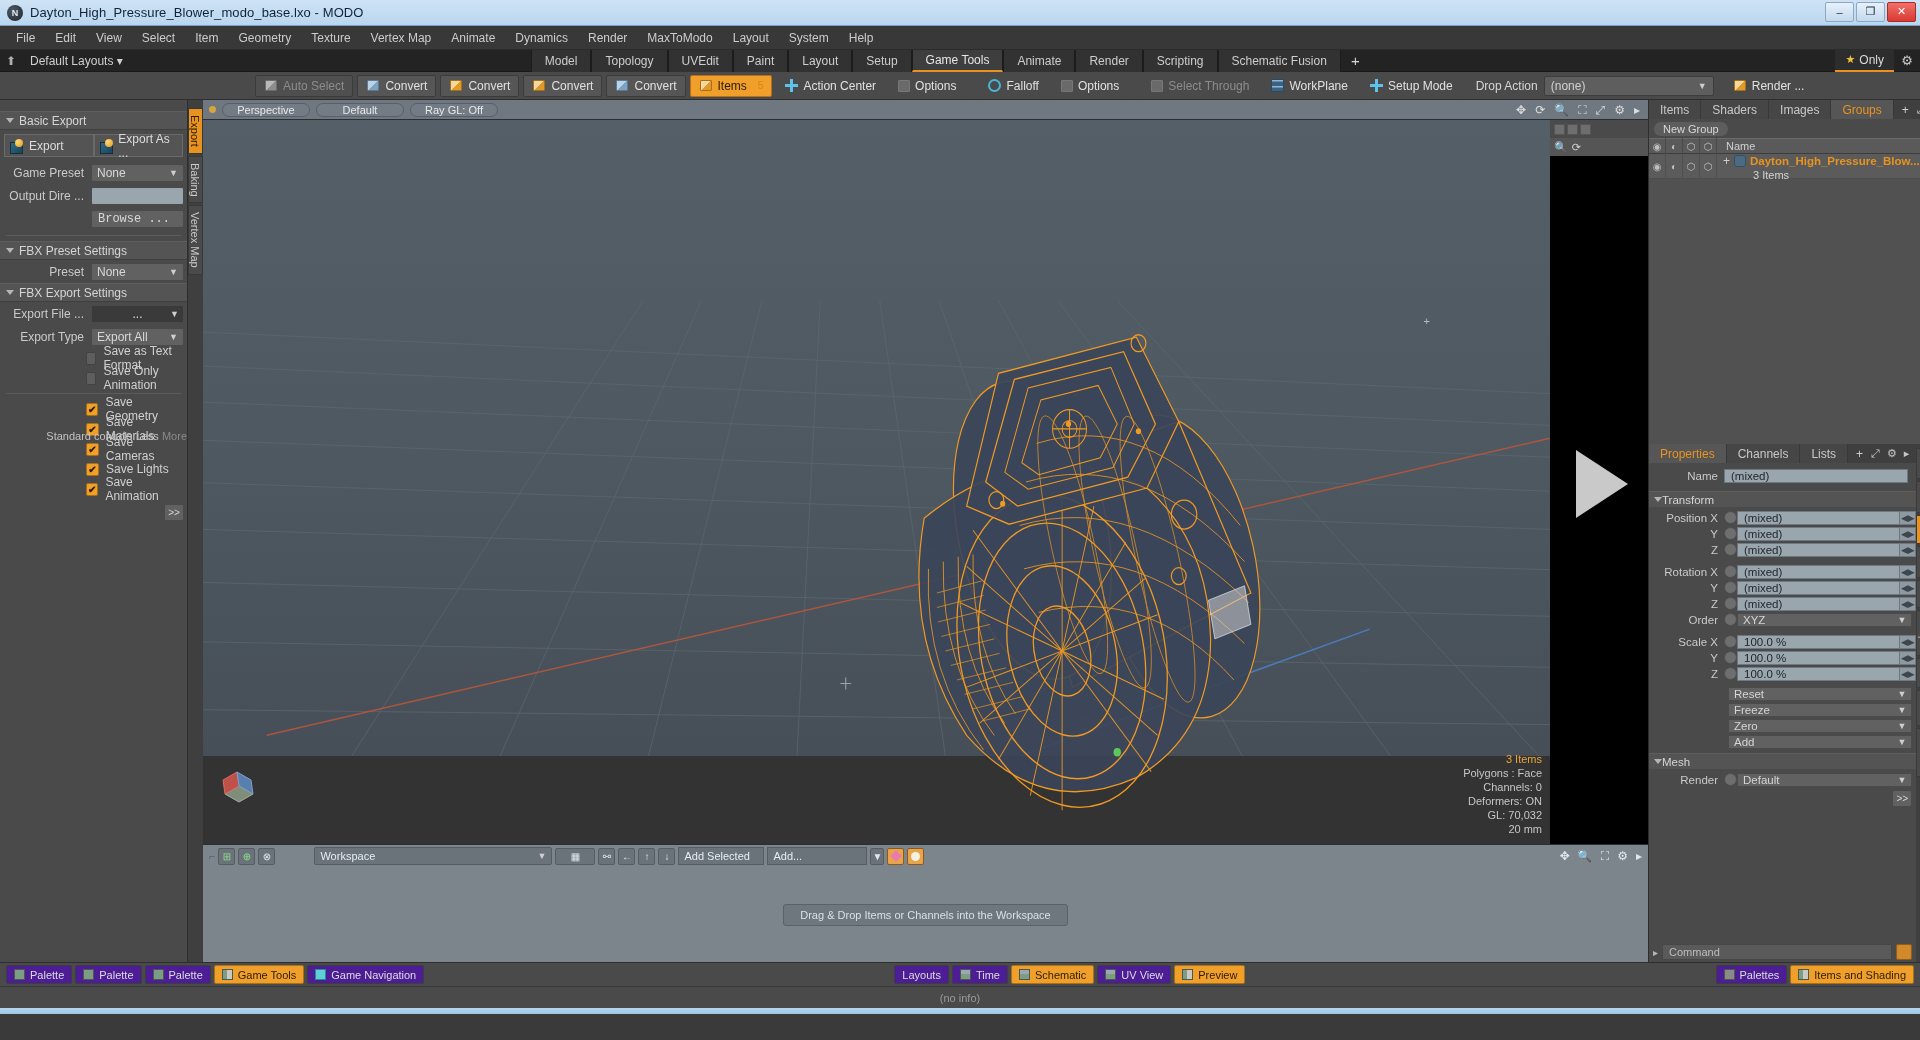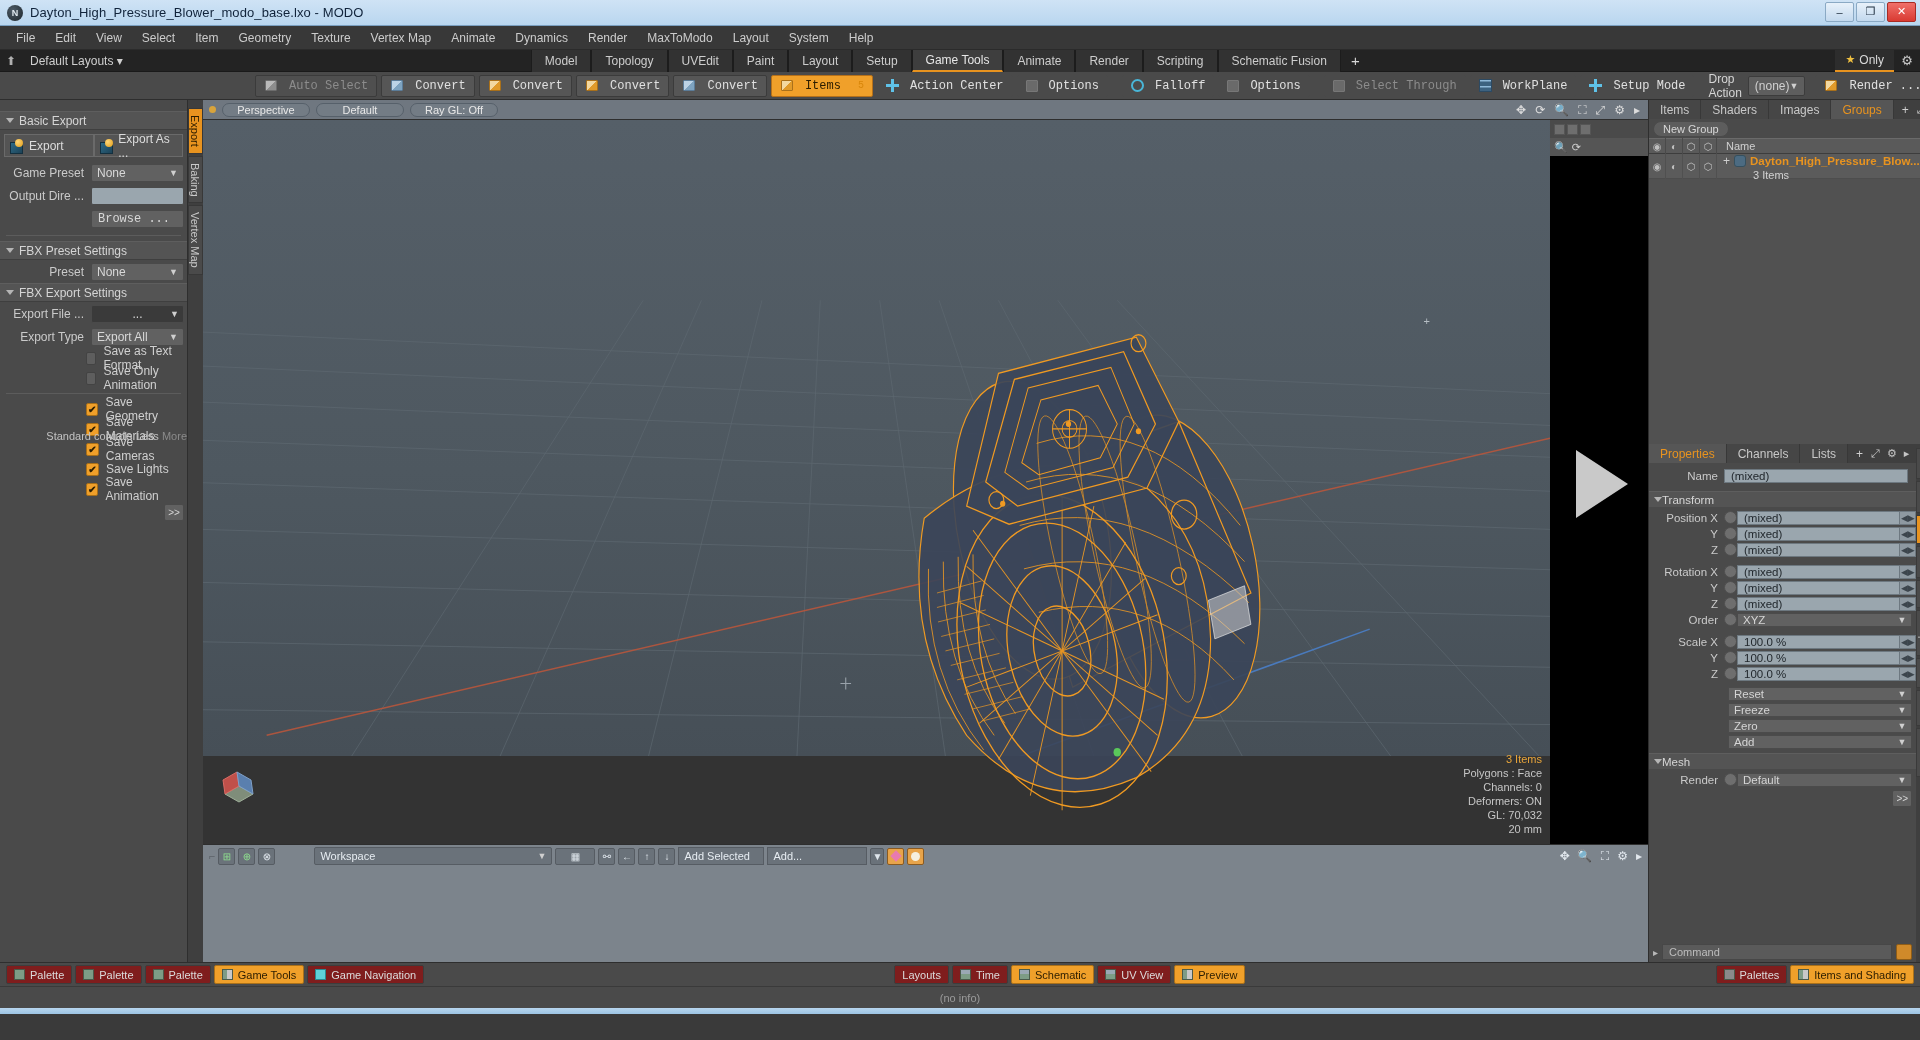--- a/index.html
+++ b/index.html
@@ -67,23 +67,23 @@
   }
   .star { color: #f0c040; font-size: 11px; }
   .gear-btn { width: 26px; text-align:center; color:#c9c9c9; font-size:13px; }
 
   
   .toolbar {
     height: 28px; background: #4a4a4a; display: flex; align-items: center;
     border-bottom: 1px solid #2e2e2e; padding-left: 255px; gap: 0;
   }
   .tbtn {
-    display:flex; align-items:center; gap:11px; height: 22px; padding: 0 8px;
+    display:flex; align-items:center; gap:5px; height: 22px; padding: 0 8px;
     background: #565656; border: 1px solid #3b3b3b; border-radius: 2px;
-    color: #e0e0e0; font-size: 12px; margin-right: 4px; white-space: nowrap; font-family: Liberation Mono, monospace;
+    color: #e0e0e0; font-size: 12px; margin-right: 4px; white-space: nowrap;
   }
   .tbtn.dim { color: #8c8c8c; background: #4f4f4f; }
   .tbtn.active { background: #f0a02a; color: #2a1c00; border-color:#b5701a; }
   .tbtn.flat { background: #4a4a4a; border-color: transparent; }
   .cube-ico { width:14px; height:13px; position:relative; display:inline-block; }
   .cube-ico::before {
     content:''; position:absolute; inset:1px;
     background: linear-gradient(135deg,#bcd3e6 0 50%, #7ea3c0 50% 100%);
     border:1px solid #5b7c99; border-radius:1px;
   }
@@ -287,21 +287,21 @@
     border:1px solid #3a3a3a; padding: 5px 1px; margin-bottom:2px; letter-spacing:-.3px;
   }
   .pv.active { background:#e8931f; color:#2a1c00; }
 
   
   .bottombar {
     height: 24px; background:#4a4a4a; display:flex; align-items:center; gap:3px;
     padding: 0 6px; border-top:1px solid #2e2e2e;
   }
   .bb-btn {
-    height:19px; padding: 0 7px; background:#7f1d1d; border:1px solid #3d3d3d; border-radius:2px;
+    height:19px; padding: 0 7px; background:#4c1d95; border:1px solid #3d3d3d; border-radius:2px;
     display:flex;align-items:center;gap:5px; color:#dcdcdc; font-size:11px;
   }
   .bb-btn.active { background:#f0a02a; border-color:#a9701a; color:#2a1c00; }
   .bb-ico { width:11px;height:11px;border:1px solid #4a5a4a;background:#7d9c86; display:inline-block;}
   .bb-ico.split { background: linear-gradient(to bottom,#9aa8b4 50%, #7d9c86 50%); }
   .bb-ico.teal { background:#5fd0d8; border-color:#2a8a92; }
   .bb-ico.win { background: linear-gradient(to right,#7d9c86 45%, #c8c8c8 45%); }
   .statusbar {
     height: 22px; background:#4a4a4a; display:flex; align-items:center;
     border-top:1px solid #3a3a3a; font-size:11px; color:#d0d0d0;
@@ -777,20 +777,23 @@
             <span class="circ-w"></span>
           </span>
         <span class="schem-right">
           <span>✥</span>
           <span>🔍</span>
           <span>⛶</span>
           <span>⚙</span>
           <span>▸</span>
         </span>
       </div>
+      <div class="schem-body">
+        <div class="schem-drop">Drag &amp; Drop Items or Channels into the Workspace</div>
+      </div>
     </div>
   </div>
 
   <div class="rightpanel">
     <div class="tabstrip">
       <div class="rtab">Items</div>
       <div class="rtab">Shaders</div>
       <div class="rtab">Images</div>
       <div class="rtab active">Groups</div>
       <div class="rtab plus">+</div>

